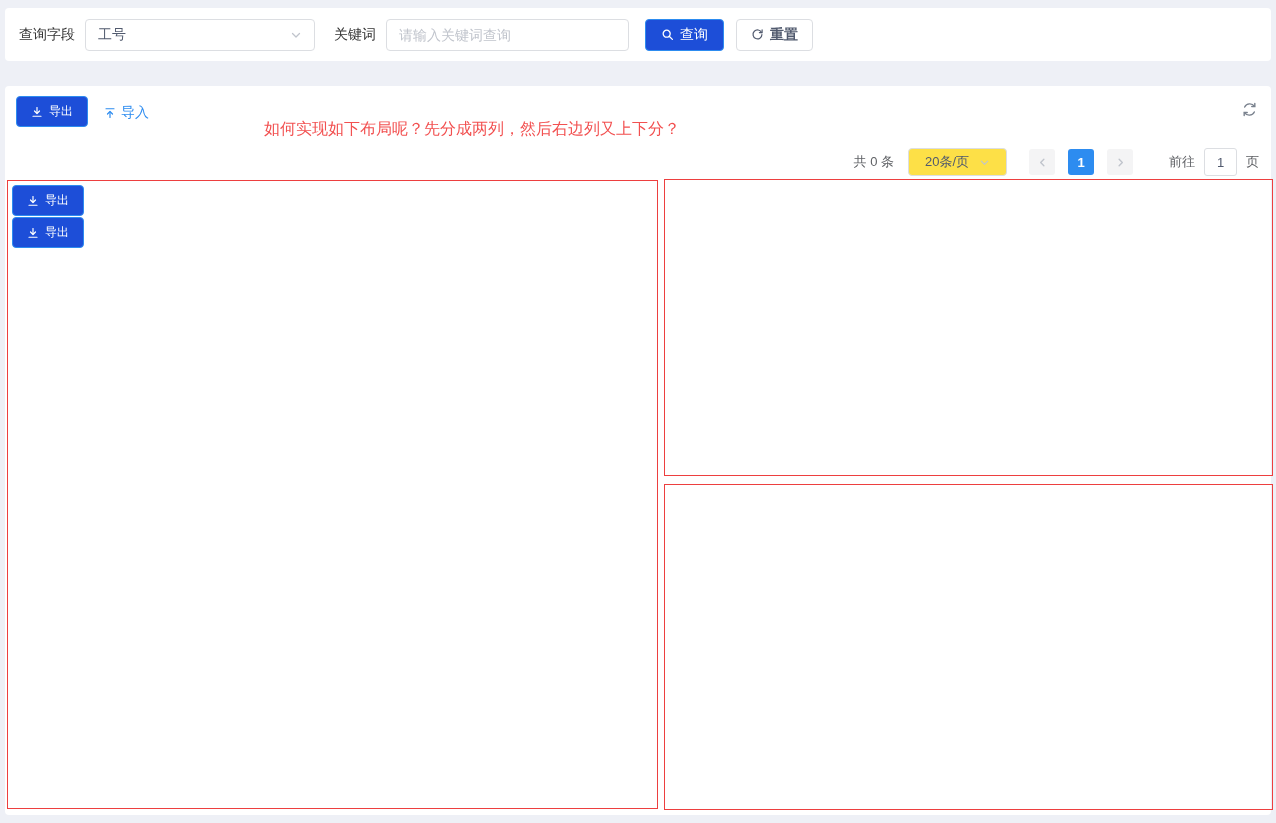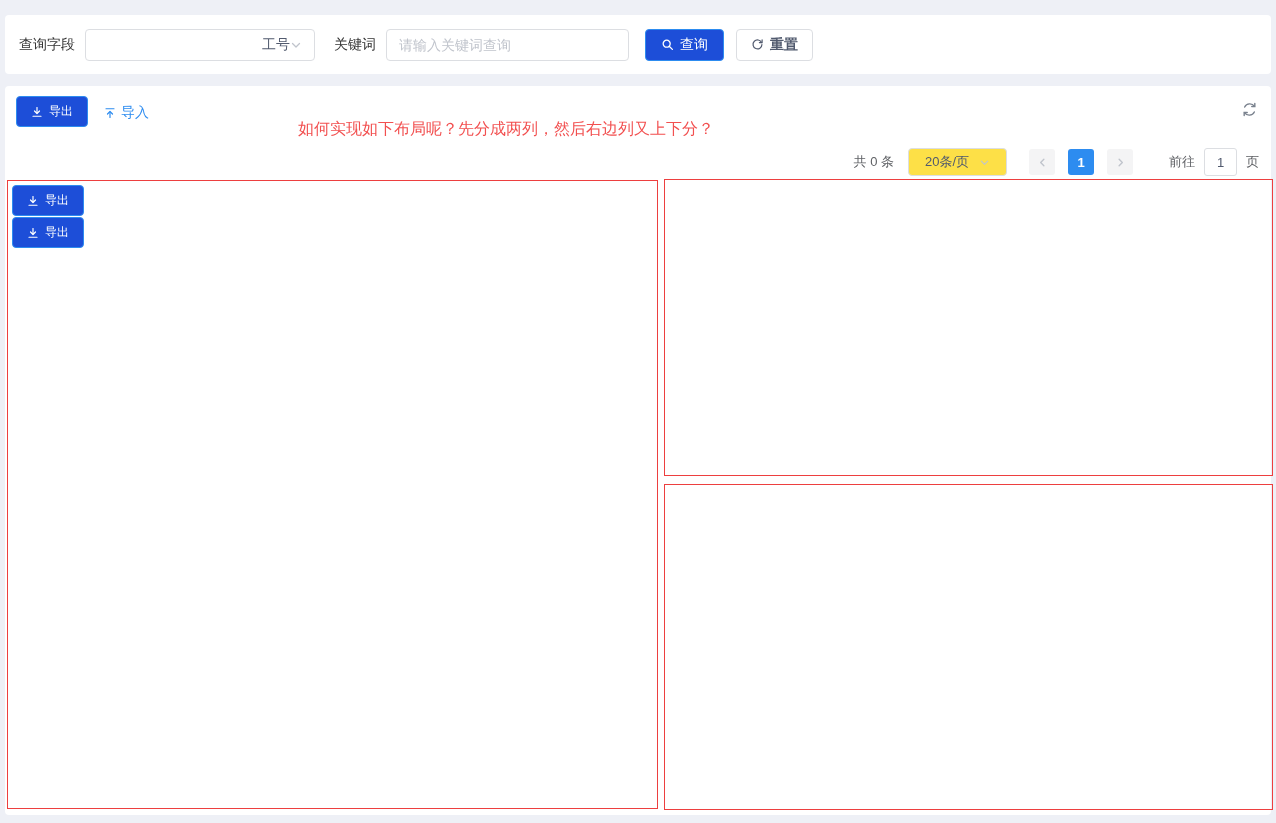--- a/index.html
+++ b/index.html
@@ -7,28 +7,28 @@
     width: 1276px; height: 823px;
     background: #eef0f6;
     font-family: "Liberation Sans", "DejaVu Sans", sans-serif;
     overflow: hidden;
     position: relative;
     color: #333;
   }
   .card { position: absolute; background: #fff; border-radius: 4px; }
 
   
-  .query-card { left: 5px; top: 8px; width: 1266px; height: 59px; display: flex; align-items: center; margin-top: 7px; }
+  .query-card { left: 5px; top: 8px; width: 1266px; height: 53px; display: flex; align-items: center; }
   .q-label { font-size: 14px; color: #333; }
   .lbl-field { margin-left: 14px; }
   .lbl-keyword { margin-left: 19px; }
   .select-box {
     margin-left: 10px; width: 230px; height: 32px;
     border: 1px solid #dcdee2; border-radius: 4px;
-    display: flex; align-items: center; justify-content: flex-end;
+    display: flex; align-items: center; justify-content: space-between;
     padding: 0 12px; font-size: 14px; color: #515a6e; background: #fff; cursor: pointer;
   }
   .chev { color: #c0c4cc; display: inline-flex; }
   .kw-input {
     margin-left: 10px; width: 243px; height: 32px;
     border: 1px solid #dcdee2; border-radius: 4px;
     padding: 0 12px; font-size: 14px; color: #515a6e; outline: none;
   }
   .kw-input::placeholder { color: #c0c4cc; }
   .btn {
@@ -51,21 +51,21 @@
   .link-import {
     position: absolute; left: 99px; top: 18px;
     color: #2d8cf0; font-size: 14px;
     display: inline-flex; align-items: center; gap: 5px; cursor: pointer;
   }
   .refresh-btn {
     position: absolute; right: 13px; top: 15px;
     color: #7a828e; cursor: pointer; display: inline-flex;
   }
   .hint-text {
-    position: absolute; left: 293px; top: 33px;
+    position: absolute; left: 259px; top: 33px;
     font-size: 16px; color: #f25050; white-space: nowrap;
   }
 
   
   .pagination {
     position: absolute; right: 12px; top: 62px;
     display: flex; align-items: center;
     font-size: 13px; color: #606266;
   }
   .pg-total { margin-right: 14px; font-size: 13px; color: #606266; }

